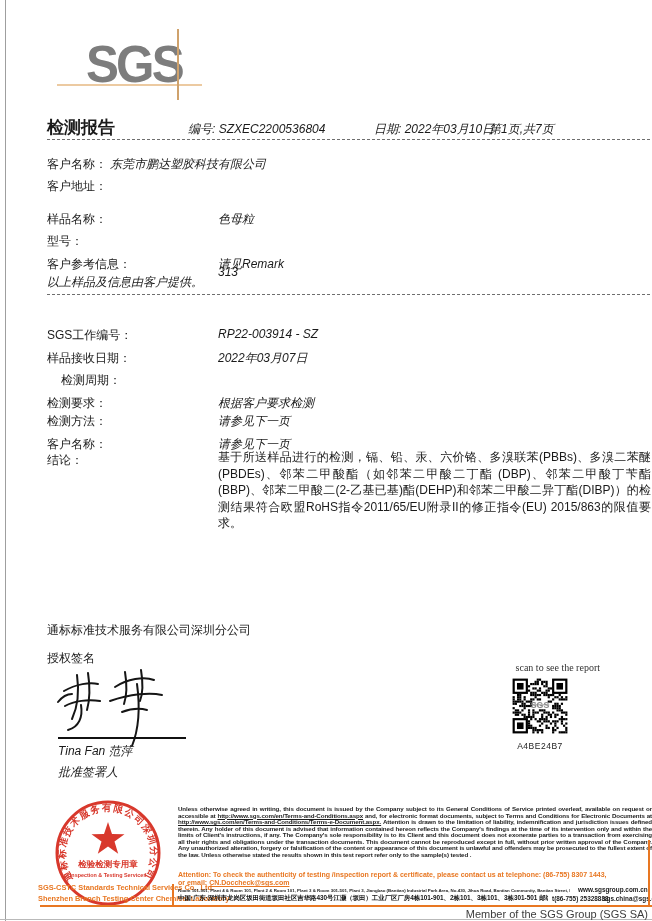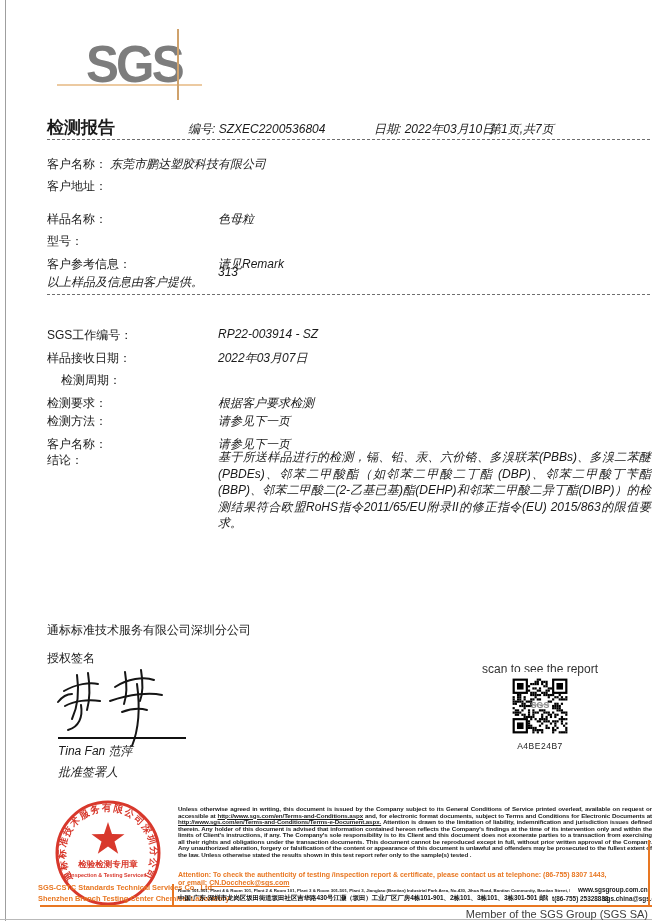--- a/index.html
+++ b/index.html
@@ -8,33 +8,33 @@
   .abs{position:absolute;white-space:nowrap;}
   .lbl{font-size:12px;color:#1a1a1a;}
   .val{font-size:12px;color:#1a1a1a;font-style:italic;}
   .edge-left{position:absolute;left:5px;top:0;width:1px;height:921px;background:#9f9f9f;}
   .edge-bottom{position:absolute;left:0;bottom:1px;width:652px;height:1px;background:#b9b9b9;}
   .logo-text{font-size:52px;font-weight:bold;color:#7d7d7d;letter-spacing:-3px;transform:scaleX(.95);transform-origin:left;}
   .tan-h{position:absolute;background:#eccaa1;height:2px;}
   .tan-v{position:absolute;background:#cfa26c;width:2px;}
   .title{font-size:17px;font-weight:bold;}
   .dashed{border-top:1px dashed #6e6e6e;height:0;}
-  .para{white-space:normal;width:433px;font-size:12px;line-height:16.5px;text-align:justify;font-style:italic;}
+  .para{white-space:normal;width:433px;font-size:12px;line-height:16.5px;text-align:justify;}
   .sig-company{font-size:12px;}
   .legal{white-space:normal;width:474px;font-size:6.2px;line-height:6.5px;text-align:justify;
          color:#1c1c1c;font-weight:600;letter-spacing:-.1px;}
   .attn{font-size:7px;font-weight:bold;color:#e87722;}
   .addr-en{font-size:4.4px;color:#222;font-weight:600;}
   .addr-cn{font-size:6.4px;color:#111;font-weight:600;}
   .tiny-right{font-size:6.4px;color:#222;font-weight:600;}
   .orange-co{font-size:7.4px;color:#e87722;font-weight:bold;}
   .orange-rule{position:absolute;background:#e87722;height:2px;}
   .orange-v{position:absolute;background:#e87722;width:2px;}
   .member{font-size:11px;color:#3c3c3c;}
-  .qr-caption{font-size:12px;color:#333;text-align:center;width:120px;}
+  .qr-caption{font-size:10px;color:#333;text-align:right;width:120px;font-family:Liberation Serif, serif;}
   .qr-serial{font-size:8.5px;color:#222;text-align:center;width:120px;letter-spacing:.5px;}
   svg{display:block;}
 </style>
 </head>
 <body>
 
 <div id="page">
   <div class="edge-left"></div>
   <div class="edge-bottom"></div>
 

